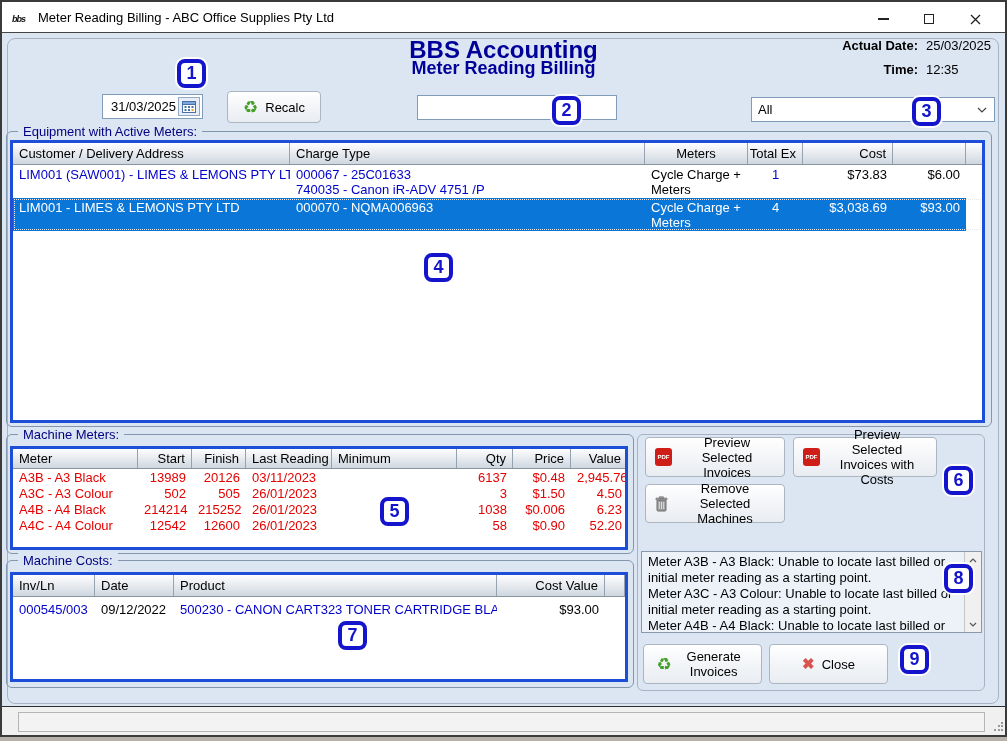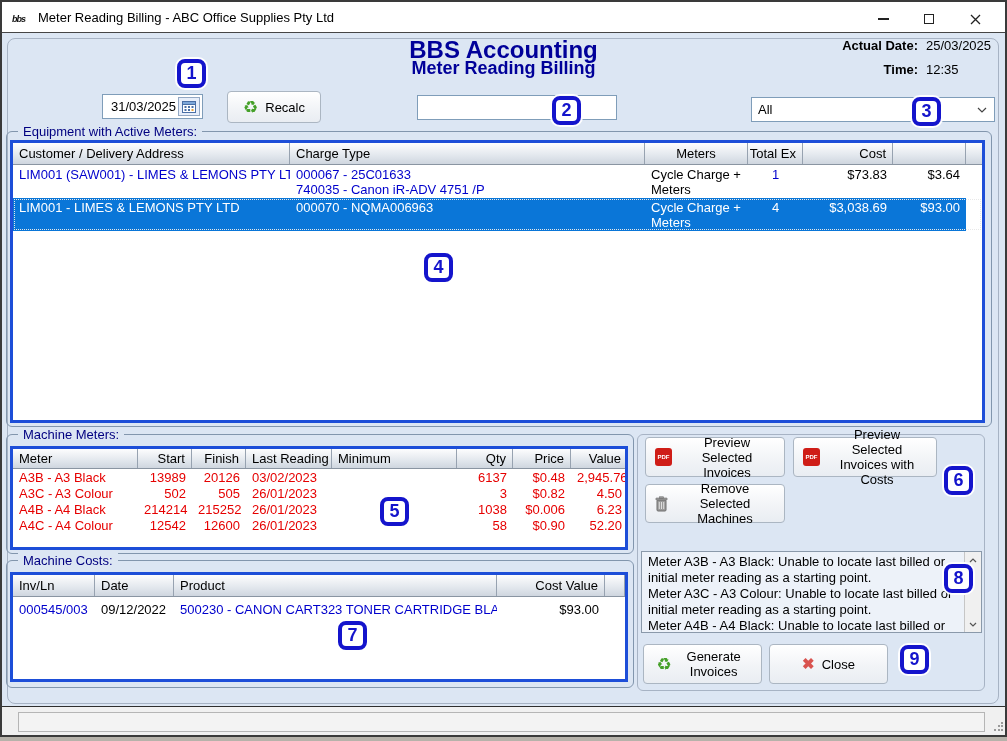--- a/index.html
+++ b/index.html
@@ -169,21 +169,21 @@
     <div class="cell blue">
       <div>000067 - 25C01633</div>
       <div>740035 - Canon iR-ADV 4751 /P</div>
     </div>
     <div class="cell">
       <div>Cycle Charge +</div>
       <div>Meters</div>
     </div>
     <div class="cell c blue">1</div>
     <div class="cell r">$73.83</div>
-    <div class="cell r">$3.64</div>
+    <div class="cell r">$6.00</div>
     <div class="cell"></div>
   </div>
   <div class="grid-row equip-cols equip-row selected">
     <div class="cell blue">LIM001 - LIMES &amp; LEMONS PTY LTD</div>
     <div class="cell blue">
       <div>000070 - NQMA006963</div>
     </div>
     <div class="cell">
       <div>Cycle Charge +</div>
       <div>Meters</div>
@@ -206,35 +206,35 @@
     <div class="hc">Minimum</div>
     <div class="hc r">Qty</div>
     <div class="hc r">Price</div>
     <div class="hc r">Value</div>
     <div class="hc"></div>
   </div>
   <div class="grid-row meters-cols mrow red">
     <div class="cell">A3B - A3 Black</div>
       <div class="cell r">13989</div>
       <div class="cell r">20126</div>
-      <div class="cell">03/02/2023</div>
+      <div class="cell">03/11/2023</div>
       <div class="cell"></div>
       <div class="cell r">6137</div>
       <div class="cell r">$0.48</div>
       <div class="cell r">2,945.76</div>
       <div class="cell"></div>
   </div>
   <div class="grid-row meters-cols mrow red">
     <div class="cell">A3C - A3 Colour</div>
       <div class="cell r">502</div>
       <div class="cell r">505</div>
       <div class="cell">26/01/2023</div>
       <div class="cell"></div>
       <div class="cell r">3</div>
-      <div class="cell r">$0.82</div>
+      <div class="cell r">$1.50</div>
       <div class="cell r">4.50</div>
       <div class="cell"></div>
   </div>
   <div class="grid-row meters-cols mrow red">
     <div class="cell">A4B - A4 Black</div>
       <div class="cell r">214214</div>
       <div class="cell r">215252</div>
       <div class="cell">26/01/2023</div>
       <div class="cell"></div>
       <div class="cell r">1038</div>

